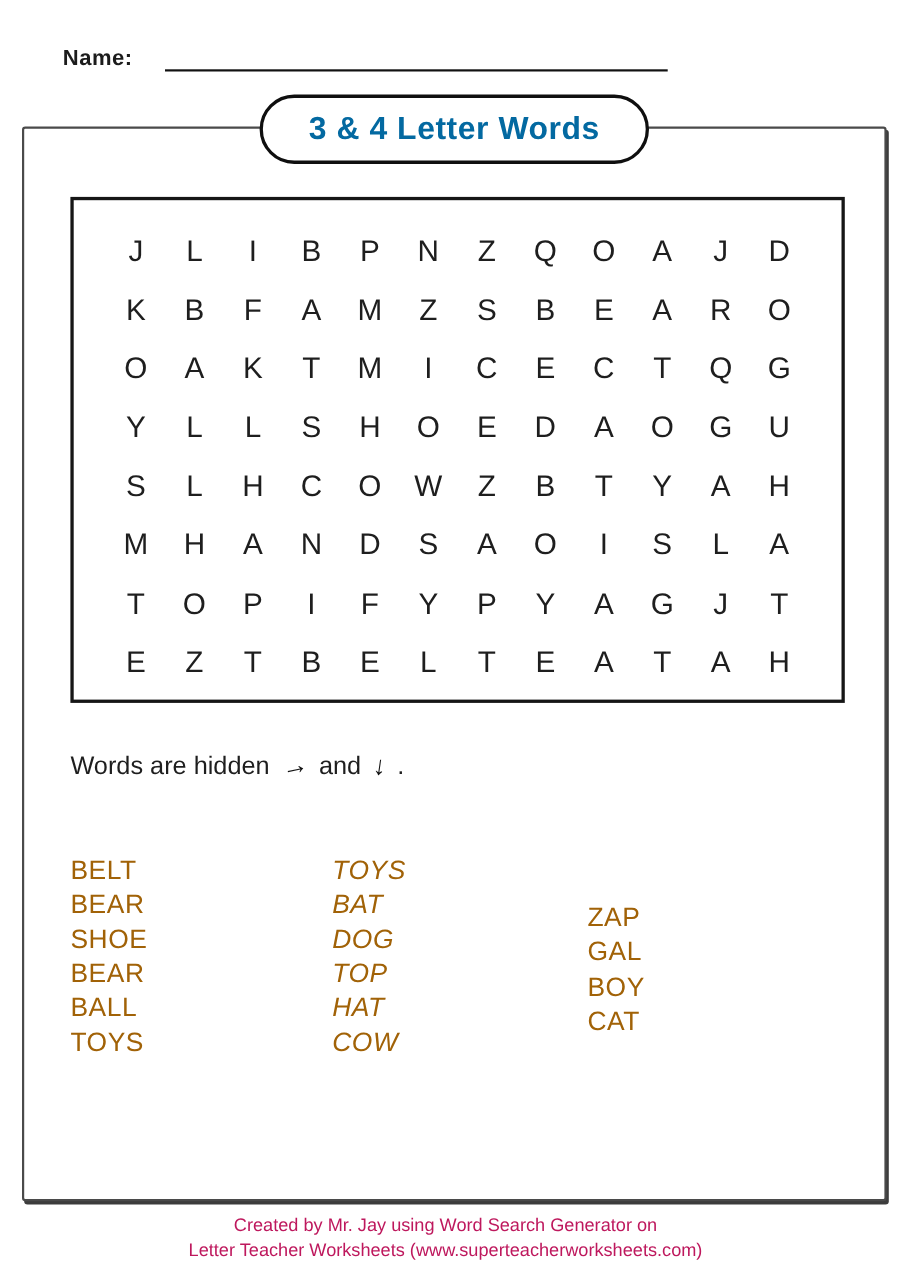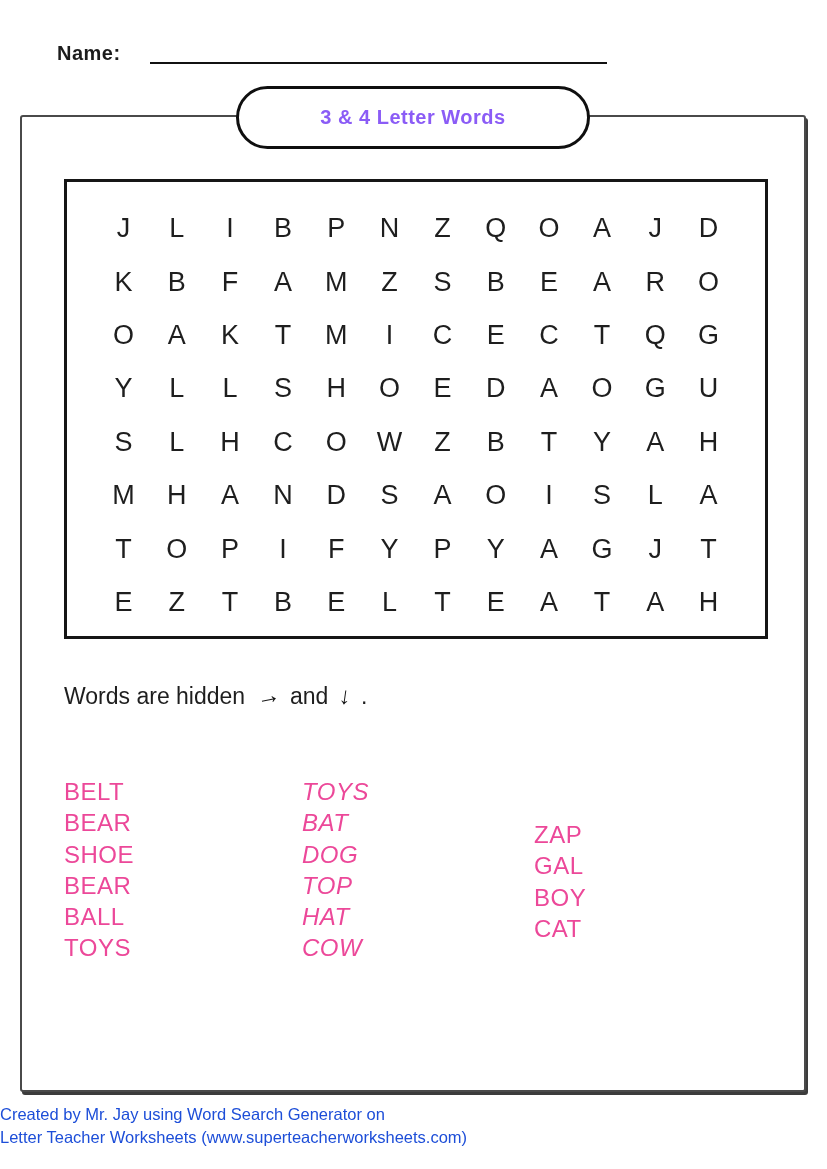--- a/index.html
+++ b/index.html
@@ -9,21 +9,21 @@
     position: relative;
     font-family: "Liberation Sans", sans-serif;
     color: #1c1c1c;
     overflow: hidden;
   }
   .page { position: absolute; inset: 0; }
 
   
   .name-row {
     position: absolute; left: 57px; top: 42px;
-    width: 550px; display: flex;  gap: 20px;
+    width: 550px; display: flex; align-items: flex-end; gap: 20px;
   }
   .name-label { font-size: 20px; font-weight: bold; letter-spacing: 0.5px; }
   .name-line {
     display: inline-block; margin-left: 9px;
     width: 472px; height: 22px;
     border-bottom: 2px solid #111;
   }
 
   
   .outer-box {
@@ -39,21 +39,21 @@
   .title-pill {
     position: absolute; left: 50%; top: -31px;
     transform: translateX(-50%);
     width: 354px; height: 63px;
     background: #ffffff;
     border: 3px solid #0f0f0f;
     border-radius: 34px;
     display: flex; align-items: center; justify-content: center;
   }
   .title-pill span {
-    font-size: 20px; font-weight: bold; letter-spacing: 0.5px; color: #8b5cf6; text-align: right;
+    font-size: 29px; font-weight: bold; letter-spacing: 0.5px; color: #0369a1; text-align: right;
   }
 
   
   .grid-box {
     position: absolute; left: 42px; top: 62px;
     width: 704px; height: 460px;
     border: 3px solid #161616;
     background: #ffffff;
     display: grid;
     grid-template-columns: repeat(12, 1fr);
@@ -76,26 +76,26 @@
   }
   .arrow.right { transform: rotate(-12deg); }
   .arrow.down  { transform: rotate(8deg); }
 
   
   .words { position: absolute; left: 42px; top: 659px; width: 700px; }
   .word-col { position: absolute; top: 0; }
   .word-col.c0 { left: 0; }
   .word-col.c1 { left: 238px; font-style: italic; }
   .word-col.c2 { left: 470px; margin-top: 43px; }
-  .word { font-size: 24px; line-height: 31.3px; color: #ec4899; letter-spacing: 0.5px; }
+  .word { font-size: 24px; line-height: 31.3px; color: #a16207; letter-spacing: 0.5px; }
 
   
   .footer {
     position: absolute; left: 0; top: 1103px; width: 810px;
-    font-size: 16.5px; line-height: 23px; color: #1d4ed8;
+    text-align: center; font-size: 16.5px; line-height: 23px; color: #be185d;
   }
 </style>
 </head>
 <body>
 
 <div class="page">
 
   <div class="name-row">
     <span class="name-label">Name:</span>
     <span class="name-line"></span>

